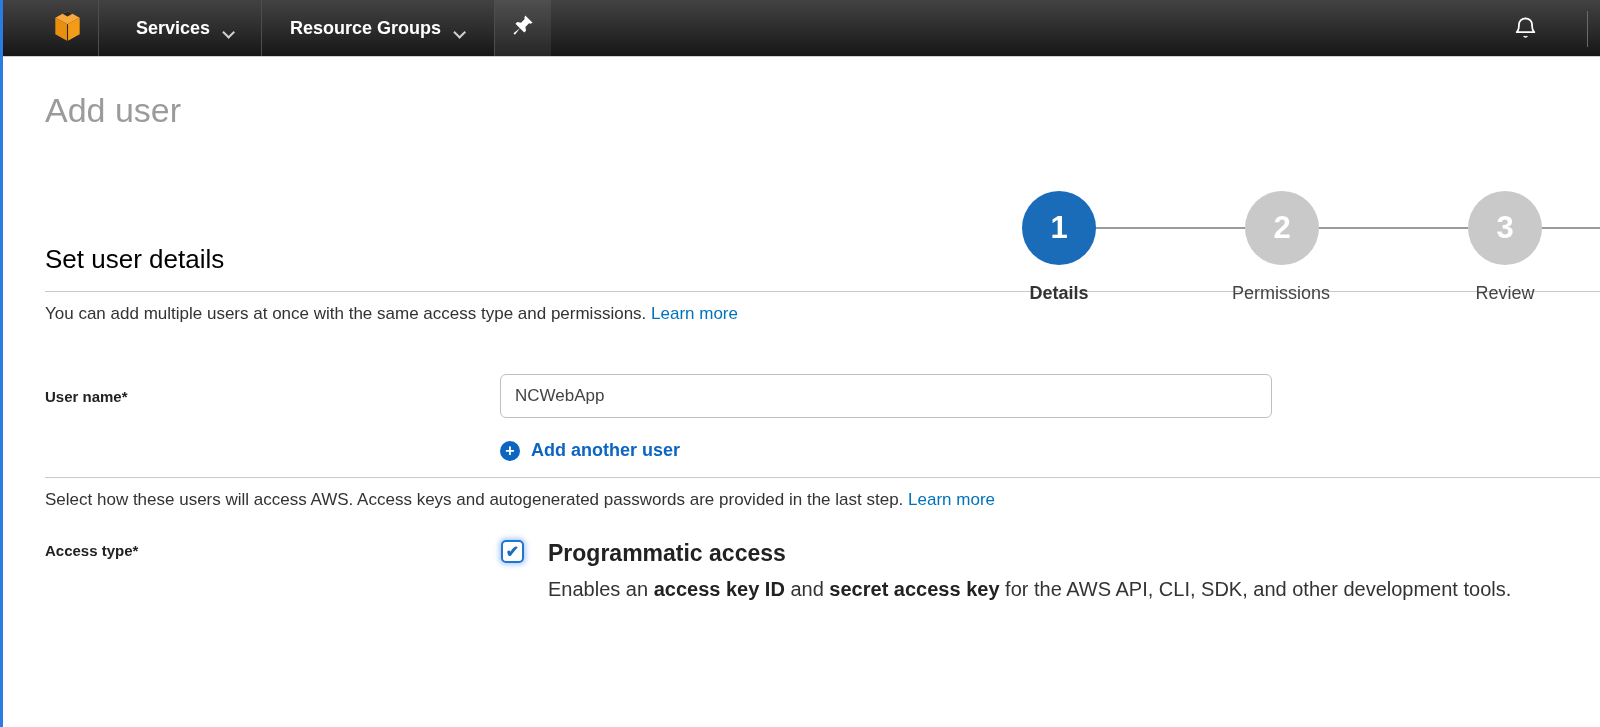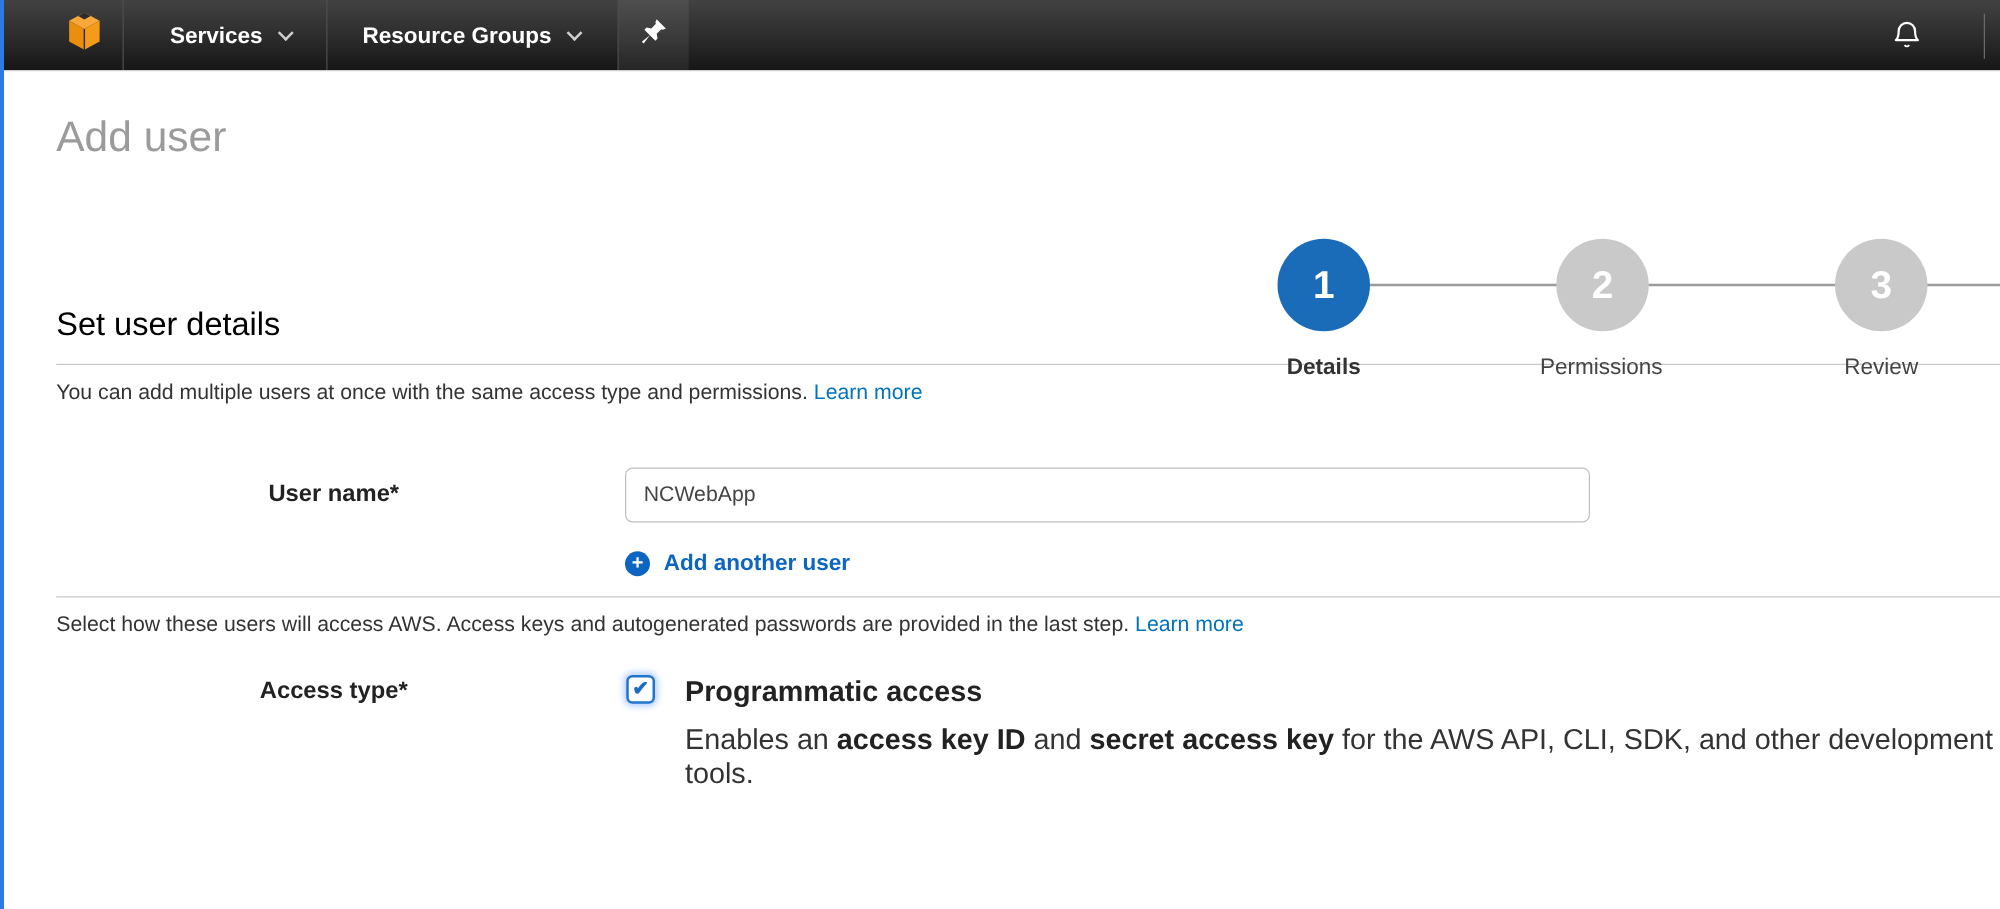--- a/index.html
+++ b/index.html
@@ -11,21 +11,21 @@
                  background:#2b7ce0; z-index:50; }
 
   
   .topnav { position:relative; height:57px;
             background:linear-gradient(180deg,#424242 0%,#2b2b2b 55%,#161616 100%);
             border-bottom:1px solid #cfcfcf;
             display:flex; align-items:center; }
   .nav-logo { margin-left:54px; display:flex; align-items:center; }
   .nav-sep { width:1px; align-self:stretch; background:#4d4d4d; }
   .sep-after-logo { margin-left:17px; }
-  .nav-item { display:flex; align-items:center; color:#fff; font-size:18px;
+  .nav-item { display:flex; align-items:flex-end; color:#fff; font-size:18px;
               font-weight:bold; cursor:pointer; }
   .nav-item.services { padding:0 30px 0 37px; }
   .nav-item.resources { padding:0 32px 0 28px; }
   .chev { width:9px; height:9px; border-right:2px solid #cfcfcf;
           border-bottom:2px solid #cfcfcf; transform:rotate(45deg) translateY(-3px);
           margin-left:12px; }
   .pin-section { align-self:stretch; width:56px; display:flex; align-items:center;
                  justify-content:center; background:rgba(255,255,255,0.07); cursor:pointer; }
   .bell { position:absolute; right:62px; top:15px; cursor:pointer; }
   .nav-right-sep { position:absolute; right:12px; top:11px; width:1px; height:36px;
@@ -52,21 +52,21 @@
   .s3 { left:446px; } .l3 { left:383px; }
 
   .section-heading { font-size:26px; font-weight:400; color:#000000; }
   .heading-1 { margin-top:117px; }
   .heading-2 { margin-top:84px; }
   .rule { border:none; border-top:1px solid #c9c9c9; margin-top:16px; margin-right:0; }
   .section-desc { margin-top:12px; font-size:17px; color:#333; }
   a.learn-more { color:#0073bb; text-decoration:none; cursor:pointer; }
 
   .form-row { display:flex; align-items:center; margin-top:50px; }
-  .field-label { width:444px; text-align:center; font-size:19px; font-weight:bold;
+  .field-label { width:444px; text-align:left; font-size:15px; font-weight:bold;
                  color:#222; flex:none; }
   .name-input { margin-left:11px; width:772px; height:44px; border:1px solid #bfbfbf;
                 border-radius:6px; font-size:17px; color:#444; padding:0 14px;
                 font-family:"Liberation Sans", sans-serif; outline:none; }
 
   .add-another { margin-left:455px; margin-top:22px; display:inline-flex;
                  align-items:center; cursor:pointer; }
   .plus-icon { width:20px; height:20px; border-radius:50%; background:#0d65c2;
                color:#fff; font-size:16px; font-weight:bold; line-height:20px;
                text-align:center; flex:none; }
@@ -76,21 +76,21 @@
   .access-row { display:flex; align-items:flex-start; margin-top:30px; }
   .access-row .field-label { padding-top:2px; }
   .checkbox { margin-left:12px; width:23px; height:23px; border:2px solid #2176cc;
               border-radius:5px; background:#fff; flex:none; cursor:pointer;
               box-shadow:0 0 5px 2px rgba(77,144,254,0.45);
               display:flex; align-items:center; justify-content:center; }
   .checkbox .check-glyph { color:#1c6cc2; font-size:16px; font-weight:bold;
                            line-height:19px; }
   .access-text { margin-left:24px; }
   .access-title { font-size:23px; font-weight:bold; color:#222; }
-  .access-desc { margin-top:11px; font-size:23px; color:#333; }
+  .access-desc { margin-top:11px; font-size:20px; color:#333; }
   .access-desc b { color:#222; }
 </style>
 </head>
 <body>
 
 <div class="left-accent"></div>
 
 <div class="topnav">
   <div class="nav-logo">
     <span>

